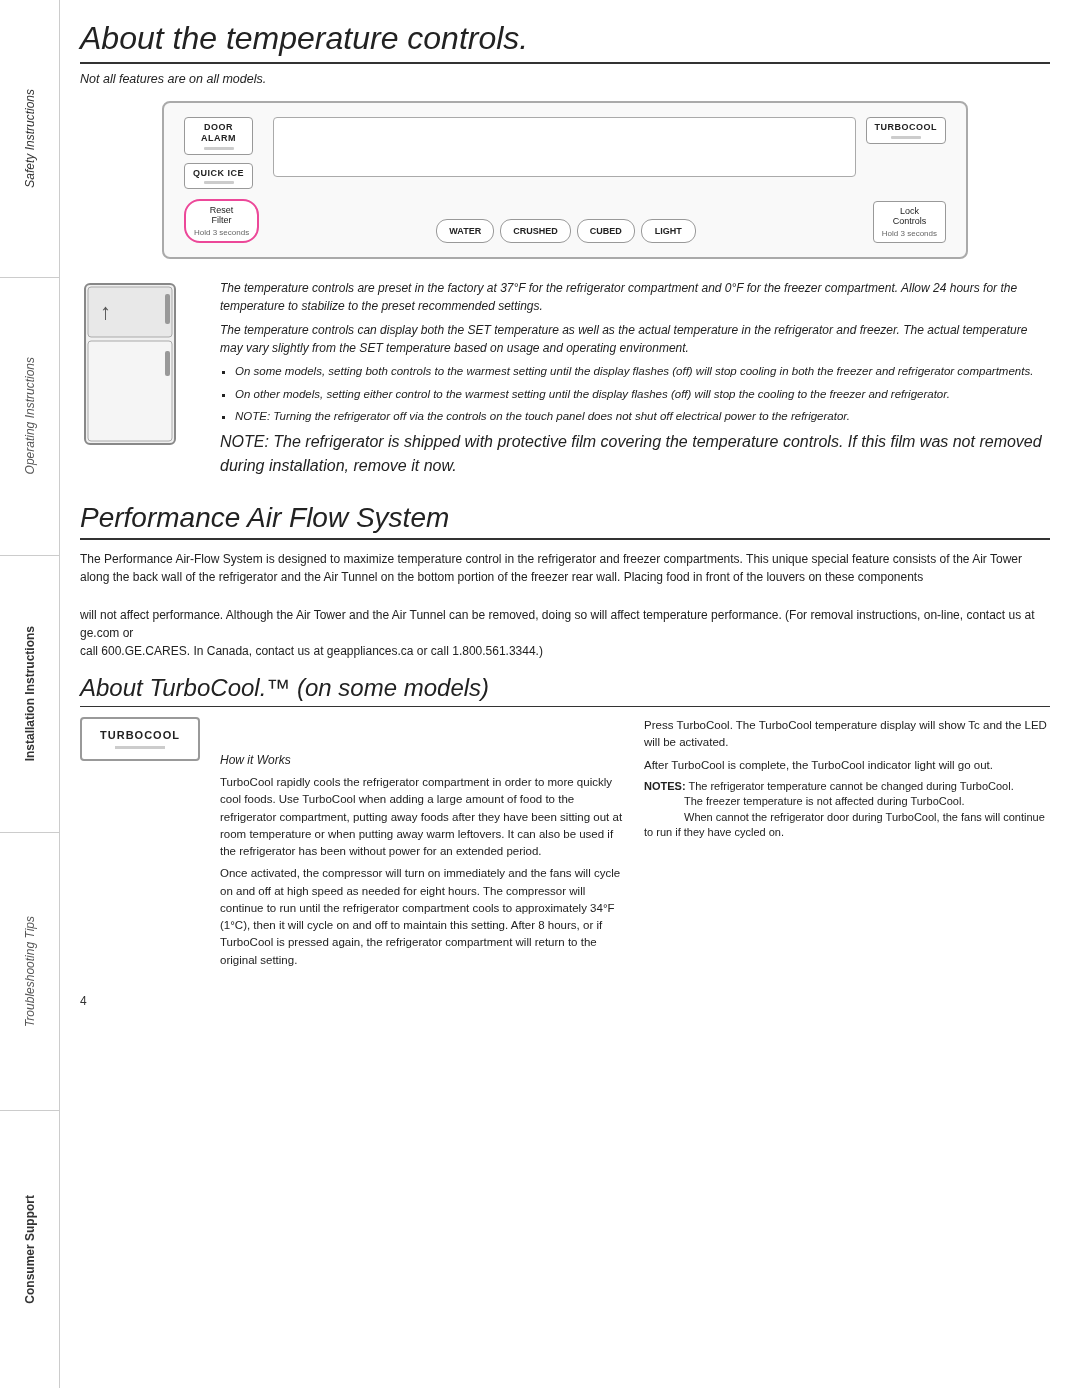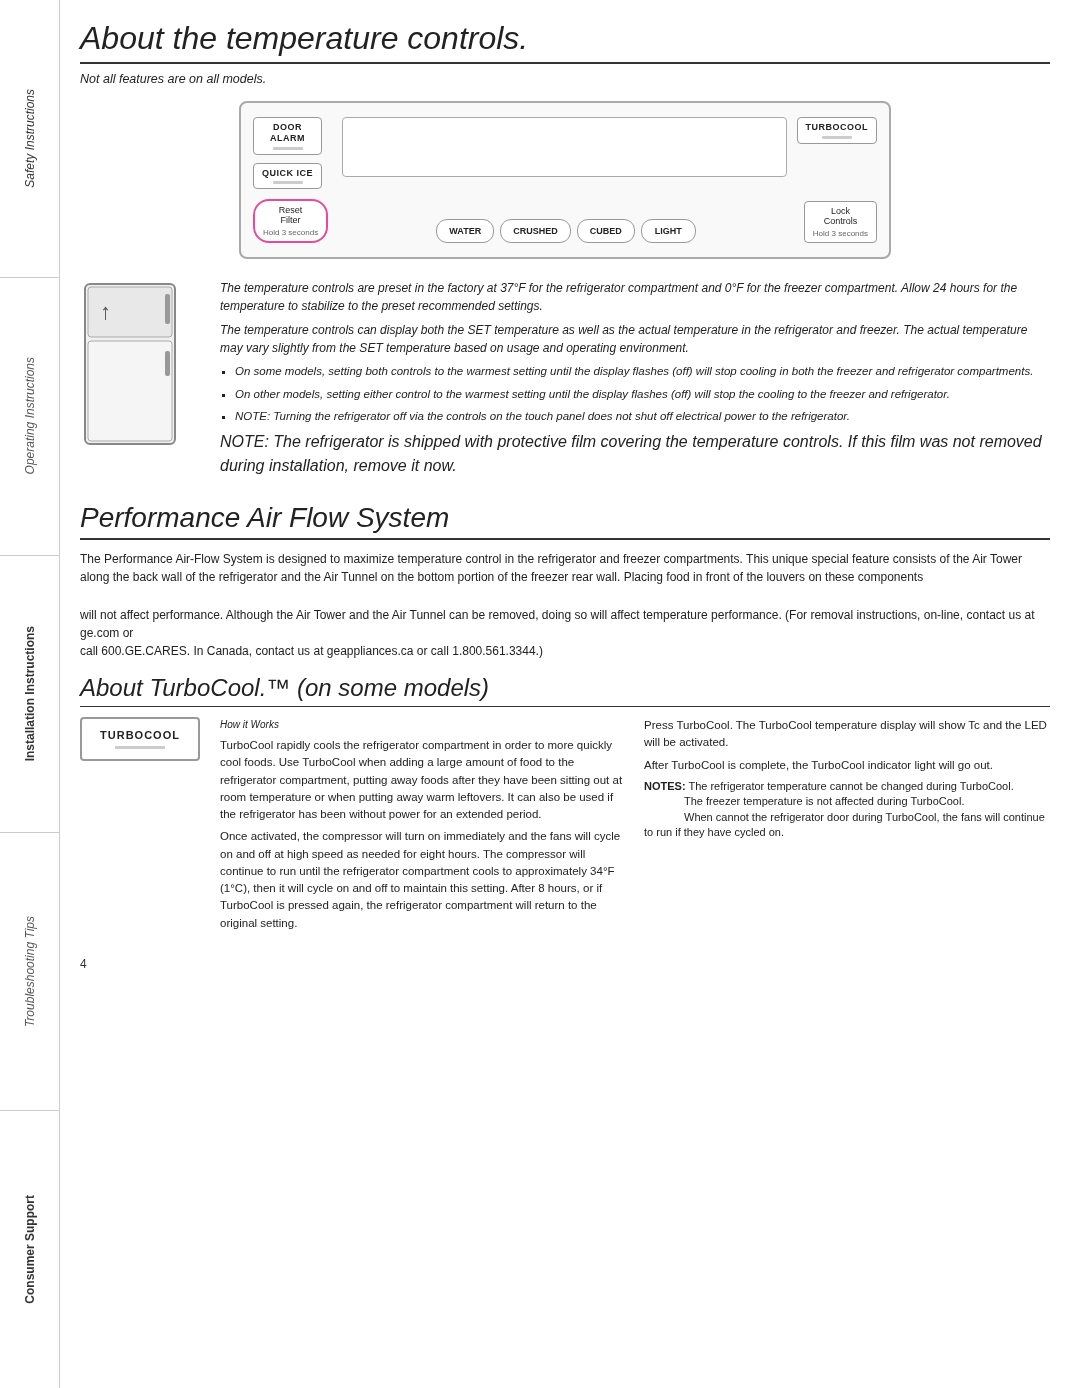--- a/index.html
+++ b/index.html
@@ -75,22 +75,22 @@
 
     
     .control-panel-wrap {
       display: flex;
       justify-content: center;
       margin-bottom: 20px;
     }
     .control-panel {
       border: 2px solid #aaa;
       border-radius: 8px;
-      padding: 14px 12px;
-      width: 652px;
+      padding: 14px 20px;
+      width: 806px;
       background: #f9f9f9;
       position: relative;
     }
     .panel-top-row {
       display: flex;
       justify-content: space-between;
       margin-bottom: 10px;
     }
     .panel-btn {
       border: 1px solid #999;
@@ -274,22 +274,23 @@
       gap: 18px;
     }
     .tc-col {
       flex: 1;
       font-size: 11.5px;
       line-height: 1.5;
     }
     .tc-col h4 {
       font-style: italic;
       font-weight: normal;
-      font-size: 10px;
+      font-size: 12px;
       margin-bottom: 5px;
+      margin-top: 34px;
     }
     .tc-col p {
       margin-bottom: 5px;
     }
     .tc-col .note {
       font-size: 11px;
       line-height: 1.4;
     }
     .tc-col .note strong {
       font-weight: bold;

